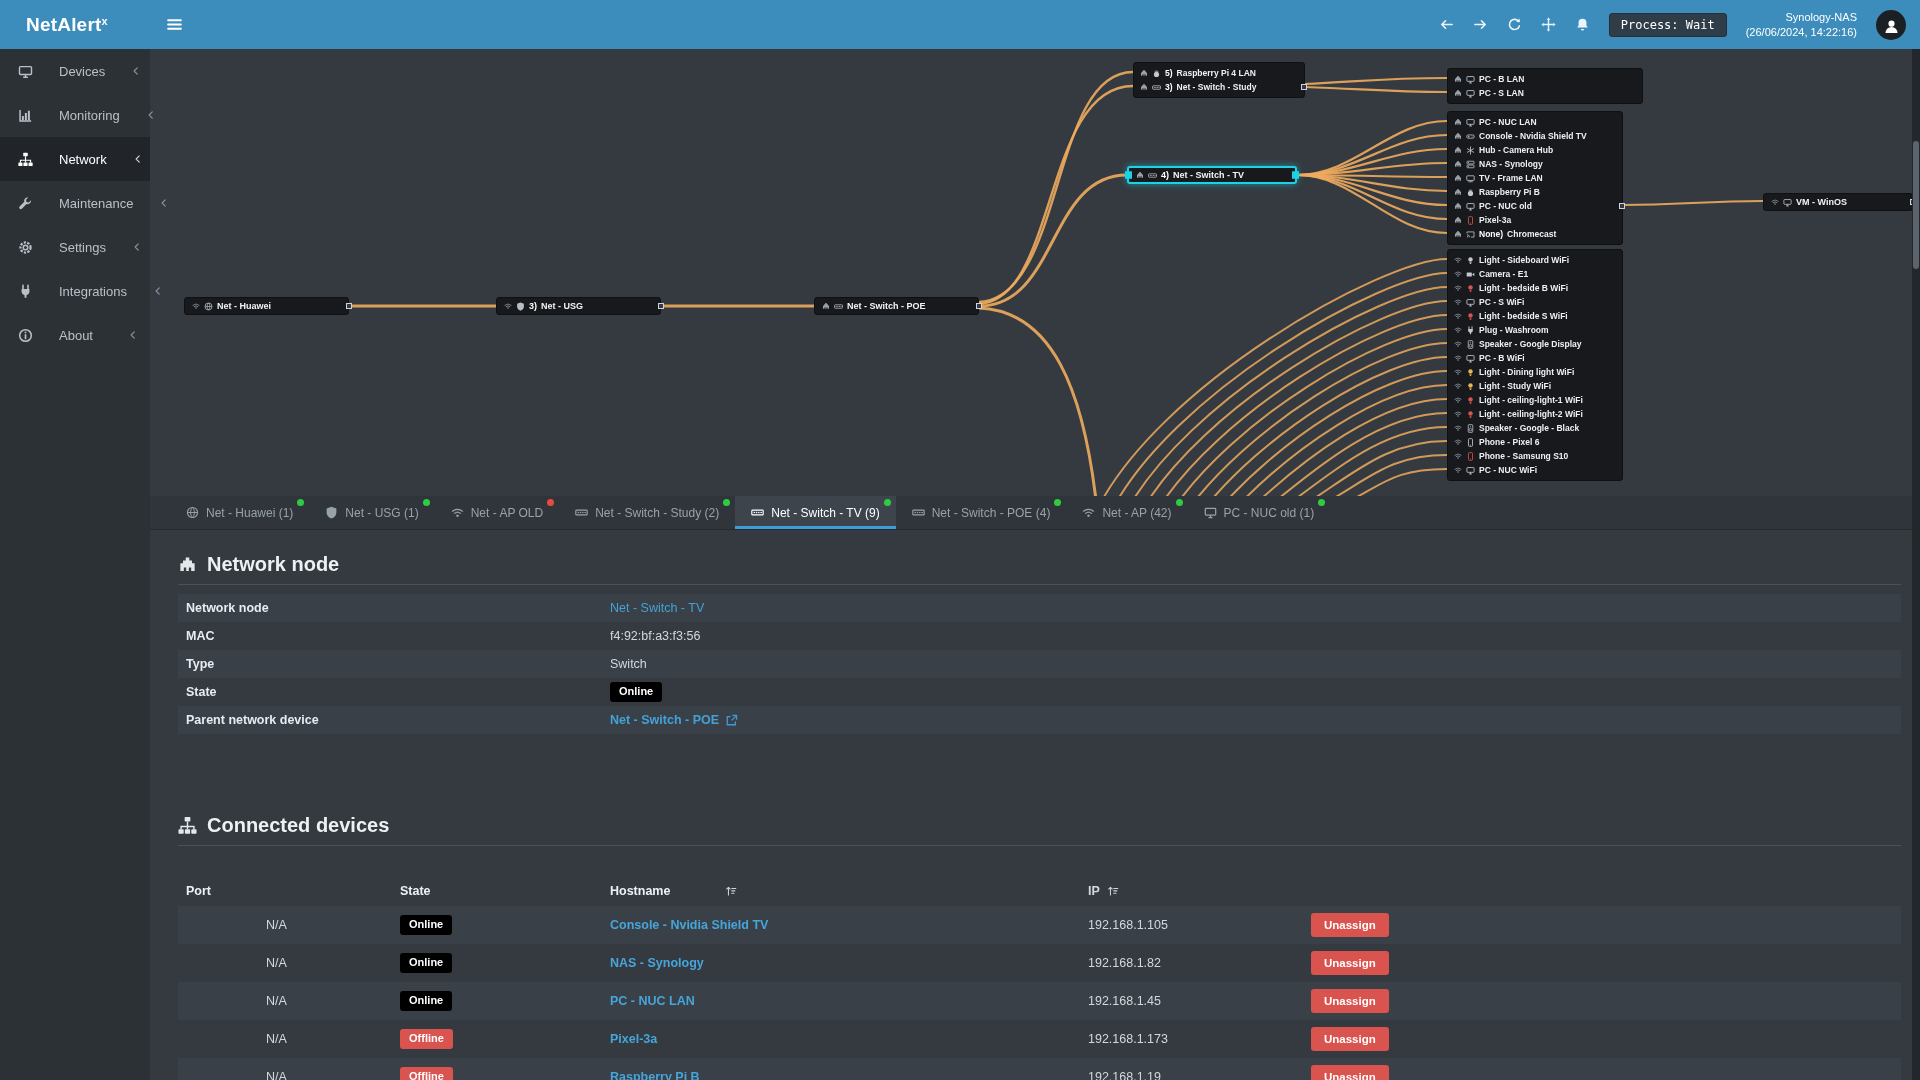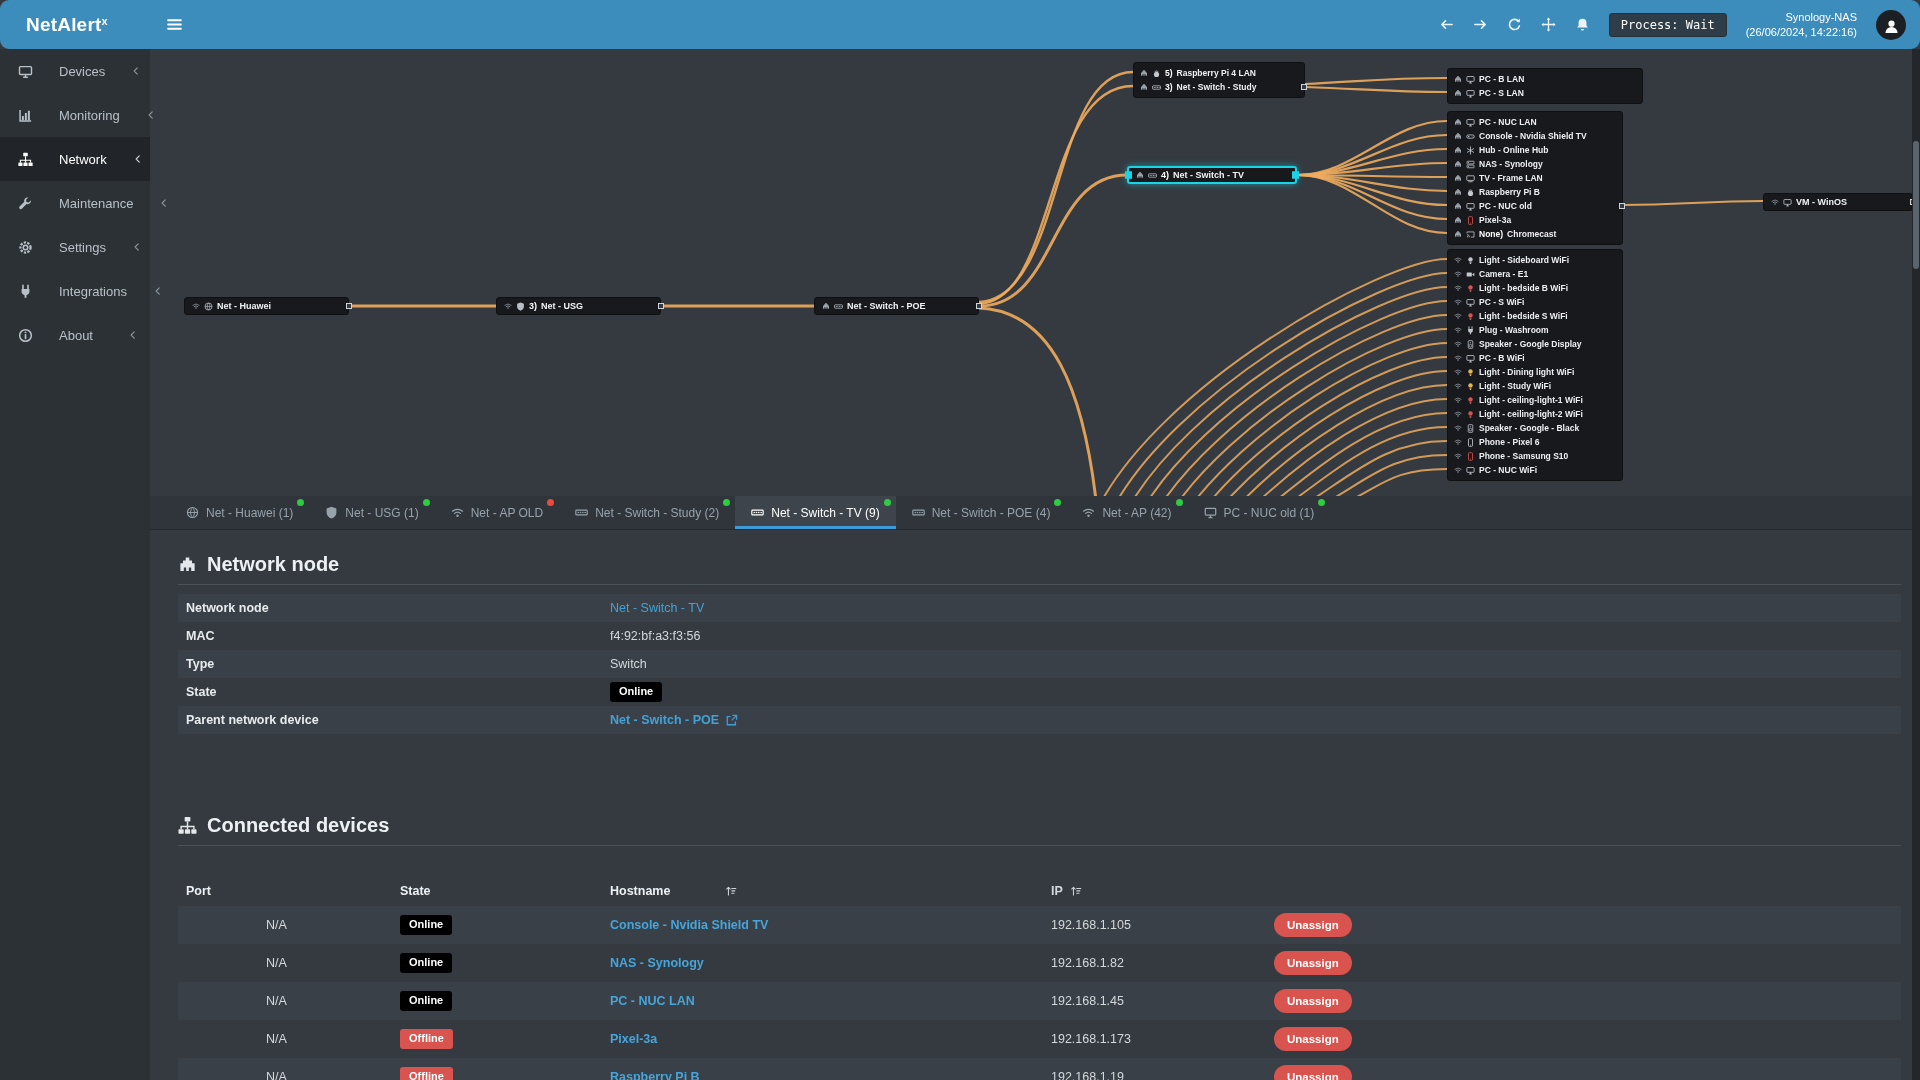--- a/index.html
+++ b/index.html
@@ -4,21 +4,21 @@
 <style>
   *{margin:0;padding:0;box-sizing:border-box;}
   html,body{width:1920px;height:1080px;overflow:hidden;background:#343a40;
     font-family:"Liberation Sans",sans-serif;}
   a{text-decoration:none;cursor:pointer;}
   button{cursor:pointer;font-family:inherit;}
   .ic{width:14px;height:14px;display:inline-block;vertical-align:middle;flex:none;}
 
   
   .topbar{position:fixed;top:0;left:0;width:1920px;height:49px;background:#3c8dbc;
-    display:flex;align-items:center;z-index:20;border-radius:9px;}
+    display:flex;align-items:center;z-index:20;}
   .brand{width:150px;height:49px;display:flex;align-items:center;padding-left:26px;
     color:#fff;font-size:19px;font-weight:bold;letter-spacing:.2px;}
   .brand sup{font-size:11px;margin-top:-8px;}
   .hamburger{background:none;border:0;color:#fff;margin-left:16px;display:flex;align-items:center;}
   .hamburger .ic{width:17px;height:17px;}
   .topbar-right{margin-left:auto;display:flex;align-items:center;gap:19px;padding-right:14px;}
   .tb-btn{background:none;border:0;color:#eaf4fb;display:flex;align-items:center;}
   .tb-btn .ic{width:15px;height:15px;}
   .process-badge{background:#2e3d47;color:#fff;font-family:"DejaVu Sans Mono",monospace;
     font-size:12px;padding:4px 11px;border-radius:3px;border:1px solid #24313a;}
@@ -96,25 +96,25 @@
   
   #devices-table{margin-top:30px;}
   .tbl-header{display:flex;align-items:center;height:30px;font-weight:bold;font-size:12.5px;color:#eef1f4;}
   .th{display:flex;align-items:center;}
   .th .ic.sort{width:12px;height:12px;margin-left:7px;color:#cfd4da;}
   .tbl-row{display:flex;align-items:center;height:38px;font-size:12.5px;}
   .tbl-row.stripe{background:#3a4047;}
   .c-port{width:222px;padding-left:8px;}
   .tbl-row .c-port{padding-left:88px;color:#d3d8dc;}
   .c-state{width:210px;}
-  .c-host{width:441px;gap:48px;}
+  .c-host{width:478px;gap:48px;}
   .c-ip{width:215px;color:#d3d8dc;}
   .c-manage{flex:1;padding-left:8px;}
   .host-link{color:#46a5da;font-weight:bold;}
-  .btn-unassign{background:#d9534f;color:#fff;border:0;border-radius:12px;
+  .btn-unassign{background:#d9534f;color:#fff;border:0;border-radius:3px;
     font-size:11.5px;font-weight:bold;padding:6px 13px;}
 
   
   .page-scrollbar{position:fixed;right:0;top:49px;bottom:0;width:8px;background:#23272b;z-index:30;}
   .page-scrollbar .thumb{position:absolute;top:92px;right:1px;width:6px;height:128px;
     background:#5b646d;border-radius:3px;}
 </style>
 </head>
 <body>
 
@@ -530,21 +530,21 @@
             </svg>
             <span class="nlabel">Console - Nvidia Shield TV</span>
           </div>
           <div class="crow">
             <svg class="ic conn" viewBox="0 0 16 16">
               <use href="#i-eth"></use>
             </svg>
             <svg class="ic" viewBox="0 0 16 16">
               <use href="#i-hub"></use>
             </svg>
-            <span class="nlabel">Hub - Online Hub</span>
+            <span class="nlabel">Hub - Camera Hub</span>
           </div>
           <div class="crow">
             <svg class="ic conn" viewBox="0 0 16 16">
               <use href="#i-eth"></use>
             </svg>
             <svg class="ic" viewBox="0 0 16 16">
               <use href="#i-server"></use>
             </svg>
             <span class="nlabel">NAS - Synology</span>
           </div>

